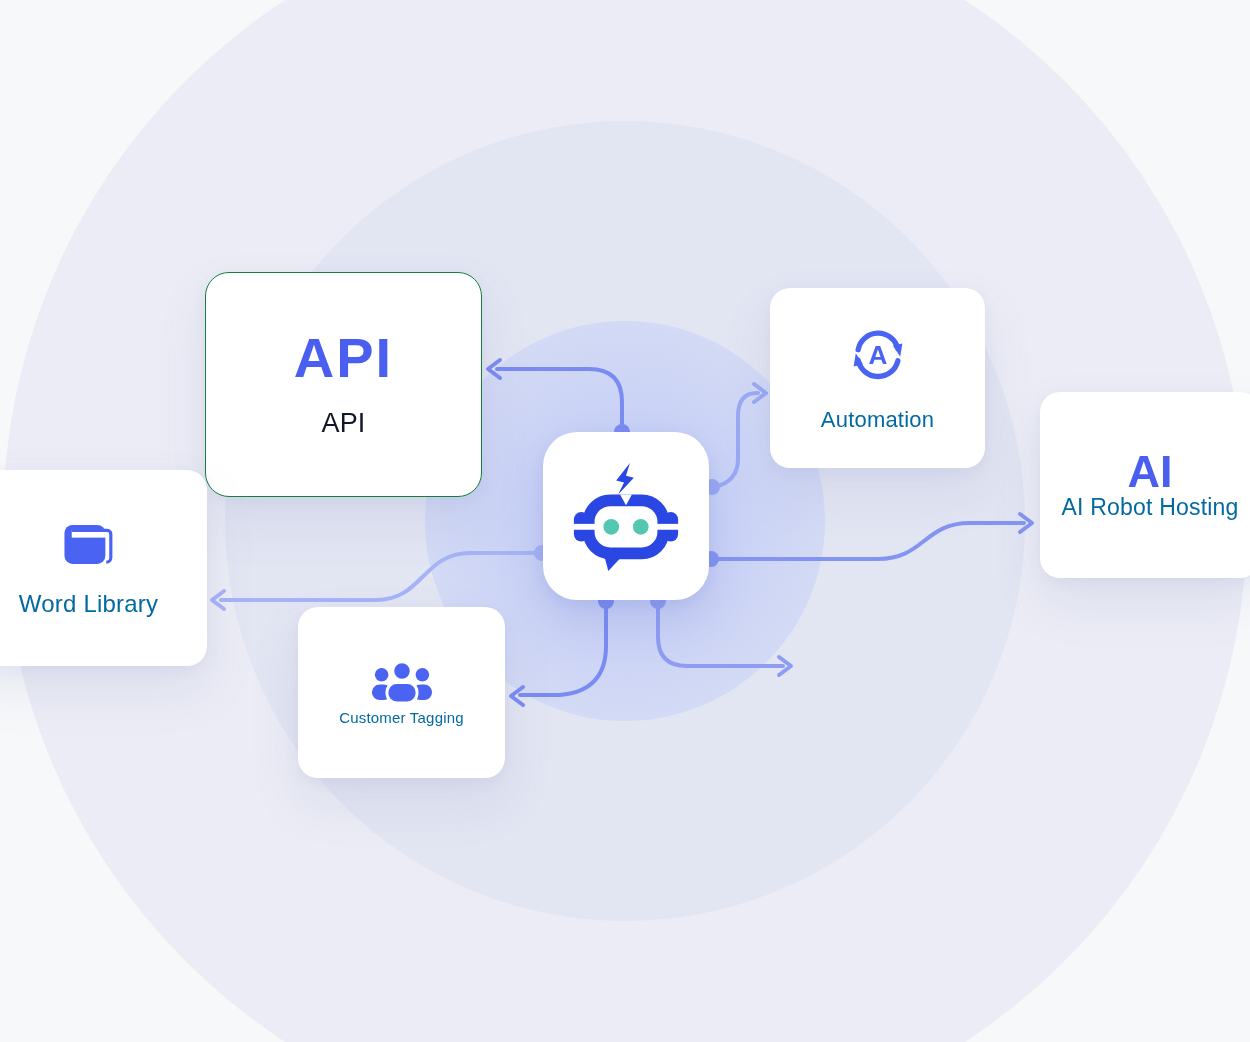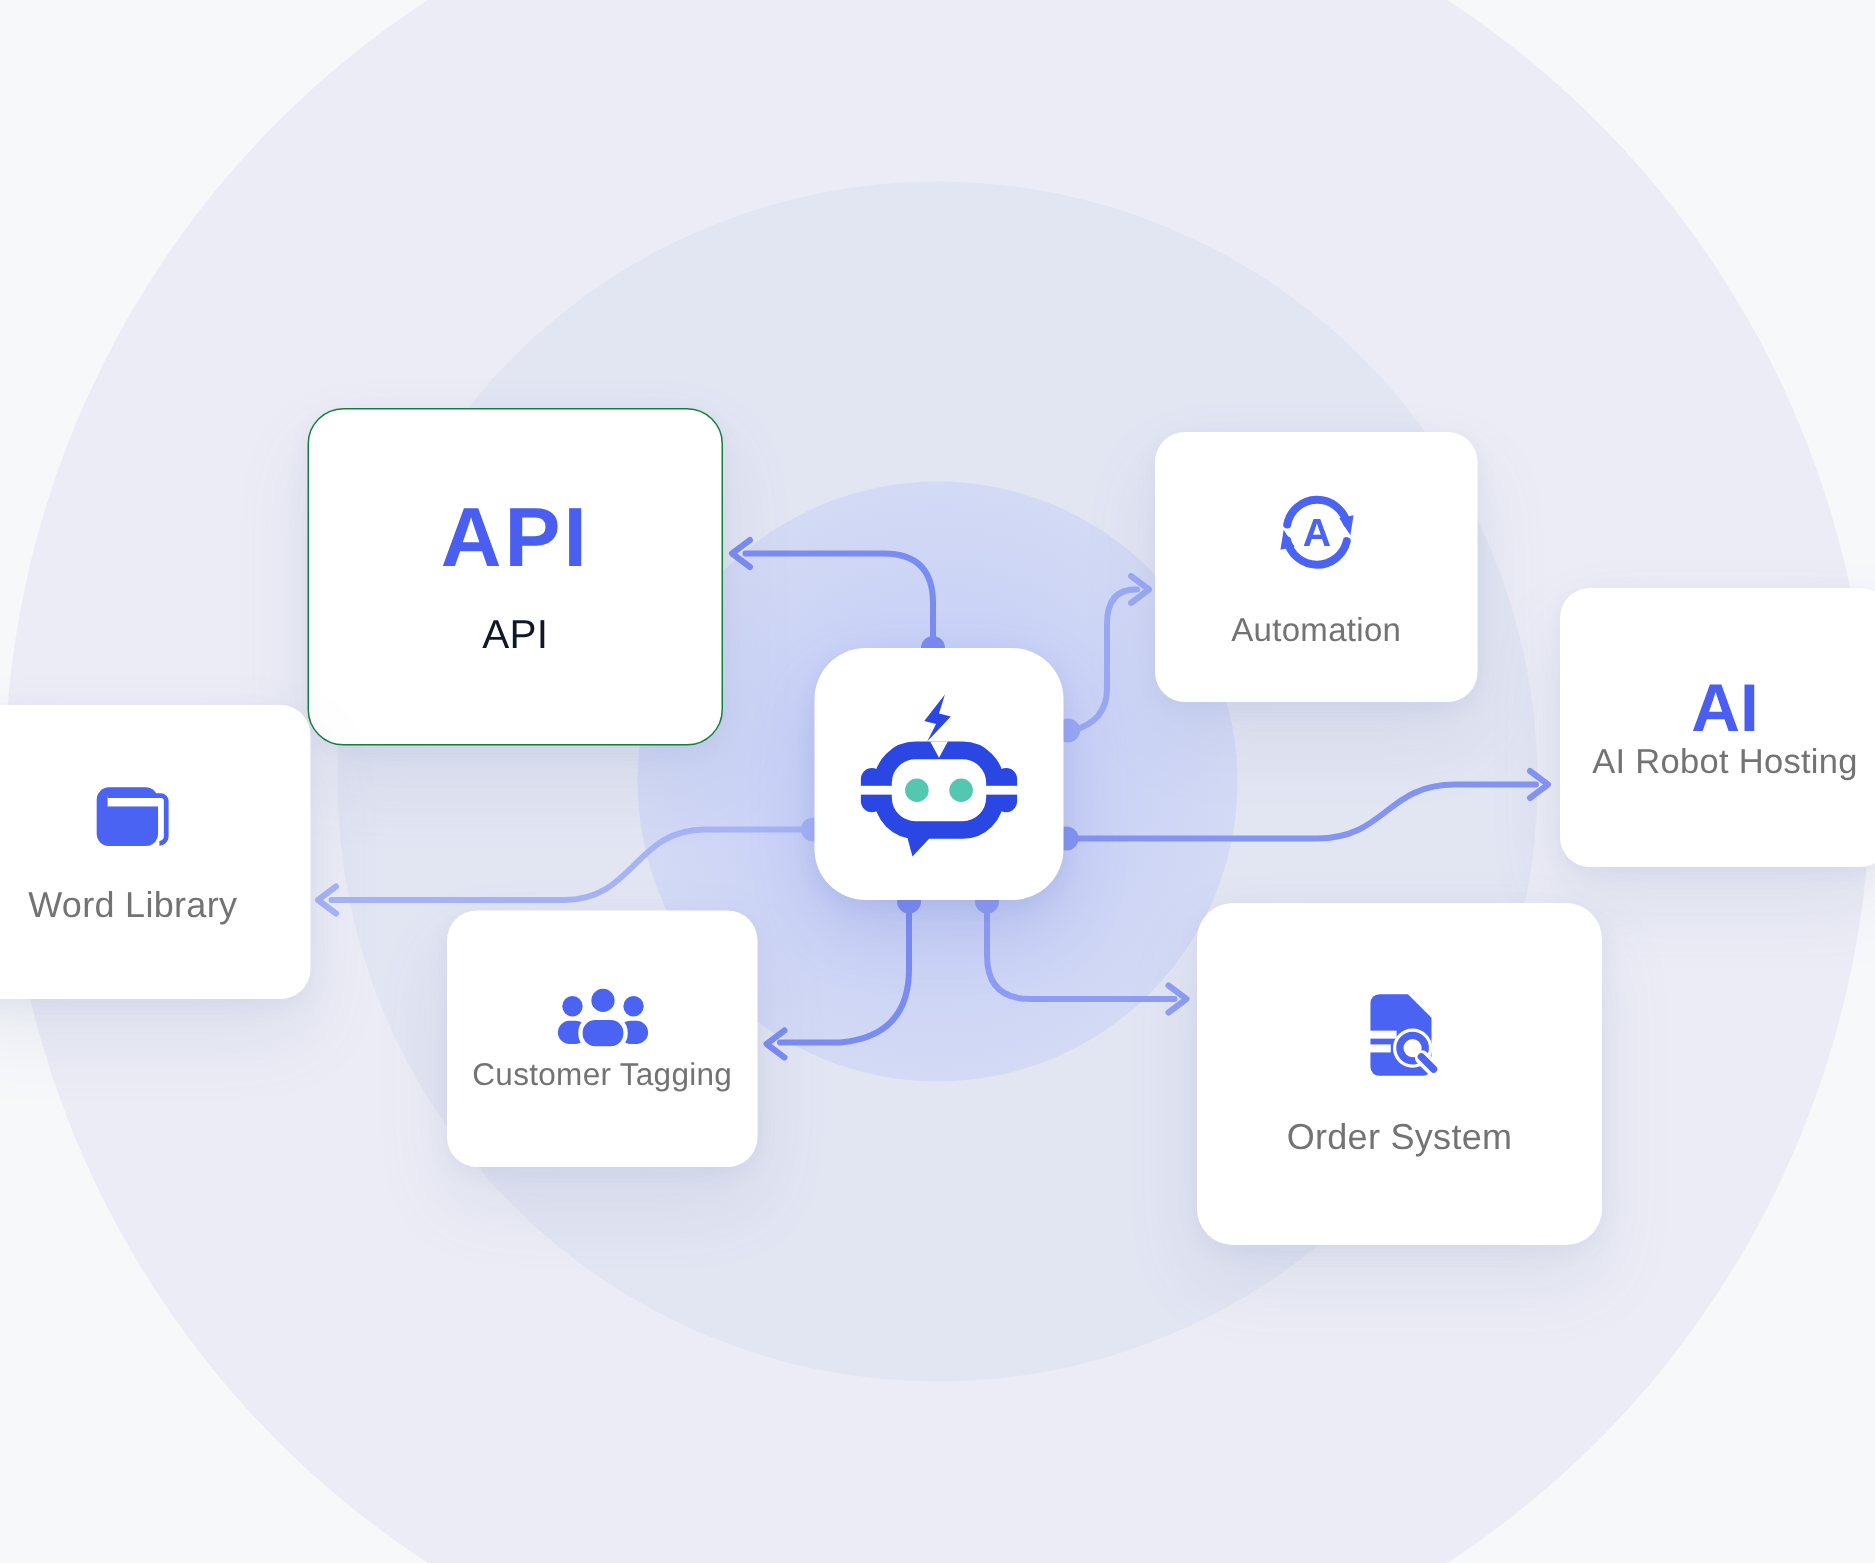--- a/index.html
+++ b/index.html
@@ -11,34 +11,34 @@
   #circle-outer{width:1244px;height:1244px;left:3px;top:-101px;background:#ebecf5;z-index:0;}
   #circle-middle{width:800px;height:800px;left:225px;top:121px;background:#e2e5f2;z-index:1;}
   #circle-inner{width:400px;height:400px;left:425px;top:321px;z-index:2;
     background:radial-gradient(circle at 50% 50%, #c0cbf7 0%, #ccd4f6 45%, #dce1f3 100%);}
   #connector-layer{position:absolute;left:0;top:0;z-index:3;}
   .card{
     position:absolute;background:#ffffff;border-radius:20px;z-index:4;
     display:flex;flex-direction:column;align-items:center;justify-content:center;
     box-shadow:0 24px 50px rgba(108,120,180,0.12), 0 4px 14px rgba(108,120,180,0.07);
   }
-  .card .label{color:#737373;font-weight:500;letter-spacing:.2px;}
+  .card .label{color:#0369a1;font-weight:500;letter-spacing:.2px;}
   .headline{color:#4a5ff0;line-height:1;}
   #card-api{left:205px;top:272px;width:275px;height:223px;border:1px solid #15803d;border-radius:24px;}
   #card-api .headline{font-size:56px;font-weight:700;letter-spacing:2px;}
   #card-api .label{font-size:27px;font-weight:400;color:#101726;margin-top:22px;}
   #card-automation{left:770px;top:288px;width:215px;height:180px;}
   #card-automation .label{font-size:22px;margin-top:22px;}
   #card-ai{left:1040px;top:392px;width:220px;height:186px;}
   #card-ai .headline{font-size:45px;font-weight:600;}
   #card-ai .label{font-size:23px;margin-top:0;white-space:nowrap;}
   #card-word{left:-30px;top:470px;width:237px;height:196px;}
   #card-word .label{font-size:24px;margin-top:20px;}
   #card-customer{left:298px;top:607px;width:207px;height:171px;}
-  #card-customer .label{font-size:21px;white-space:nowrap;}
+  #card-customer .label{font-size:15px;white-space:nowrap;}
   #card-order{left:798px;top:602px;width:270px;height:228px;border-radius:24px;}
   #card-order .label{font-size:24px;margin-top:24px;}
   #card-center{left:543px;top:432px;width:166px;height:168px;border-radius:34px;
     box-shadow:0 20px 45px rgba(100,115,200,0.20), 0 4px 12px rgba(100,115,200,0.10);}
   .icon-box{display:flex;align-items:center;justify-content:center;}
 </style>
 </head>
 <body>
 
 <div id="stage">
@@ -109,35 +109,20 @@
         <rect x="2" y="25" width="20" height="16" rx="8" fill="#4a63f2"></rect>
         <circle cx="54" cy="15" r="7" fill="#4a63f2"></circle>
         <rect x="44" y="25" width="20" height="16" rx="8" fill="#4a63f2"></rect>
         <circle cx="33" cy="11" r="9.5" fill="#4a63f2" stroke="#ffffff" stroke-width="3"></circle>
         <rect x="17.5" y="23" width="31" height="21" rx="10" fill="#4a63f2" stroke="#ffffff" stroke-width="3"></rect>
       </svg>
     </div>
     <div class="label">Customer Tagging</div>
   </div>
 
-  <div class="card" id="card-order">
-    <div class="icon-box">
-      <svg width="62" height="62" viewBox="0 0 64 64">
-        <path d="M18,4 H39 L54,19 V54 a6,6 0 0 1 -6,6 H18 a6,6 0 0 1 -6,-6 V10 a6,6 0 0 1 6,-6 Z" fill="#4a63f2"></path>
-        <path d="M37,1 L57,21" stroke="#ffffff" stroke-width="3"></path>
-        <rect x="9" y="29" width="21" height="5.5" fill="#ffffff"></rect>
-        <rect x="9" y="38.5" width="17" height="5.5" fill="#ffffff"></rect>
-        <circle cx="41" cy="41" r="13.5" fill="#ffffff"></circle>
-        <circle cx="41" cy="41" r="8.75" fill="#ffffff" stroke="#4a63f2" stroke-width="5"></circle>
-        <path d="M47.5,47.5 L57,57" stroke="#ffffff" stroke-width="10" stroke-linecap="round"></path>
-        <path d="M47,47 L55.5,55.5" stroke="#4a63f2" stroke-width="5" stroke-linecap="round"></path>
-      </svg>
-    </div>
-    <div class="label">Order System</div>
-  </div>
 
   <div class="card" id="card-center">
     <div class="icon-box">
       <svg width="118" height="114" viewBox="0 0 120 116">
         <rect x="7" y="54" width="15" height="30" rx="7.5" fill="#2a46e3"></rect>
         <rect x="98" y="54" width="15" height="30" rx="7.5" fill="#2a46e3"></rect>
         <polygon points="38,99 56,99 42,114" fill="#2a46e3"></polygon>
         <rect x="22" y="42" width="76" height="54" rx="22" fill="#ffffff" stroke="#2a46e3" stroke-width="12"></rect>
         <rect x="0" y="66" width="32" height="6" fill="#ffffff"></rect>
         <rect x="88" y="66" width="32" height="6" fill="#ffffff"></rect>

